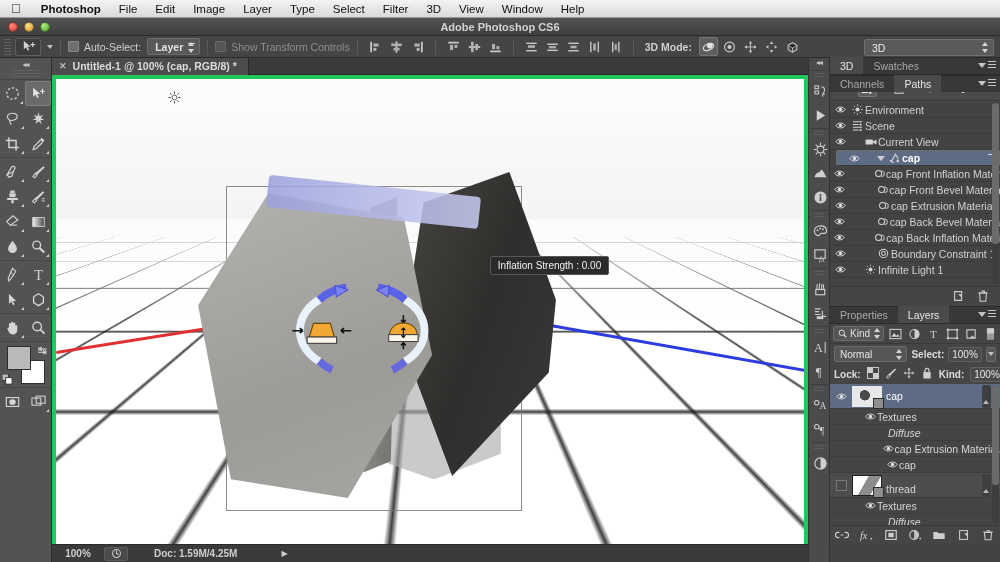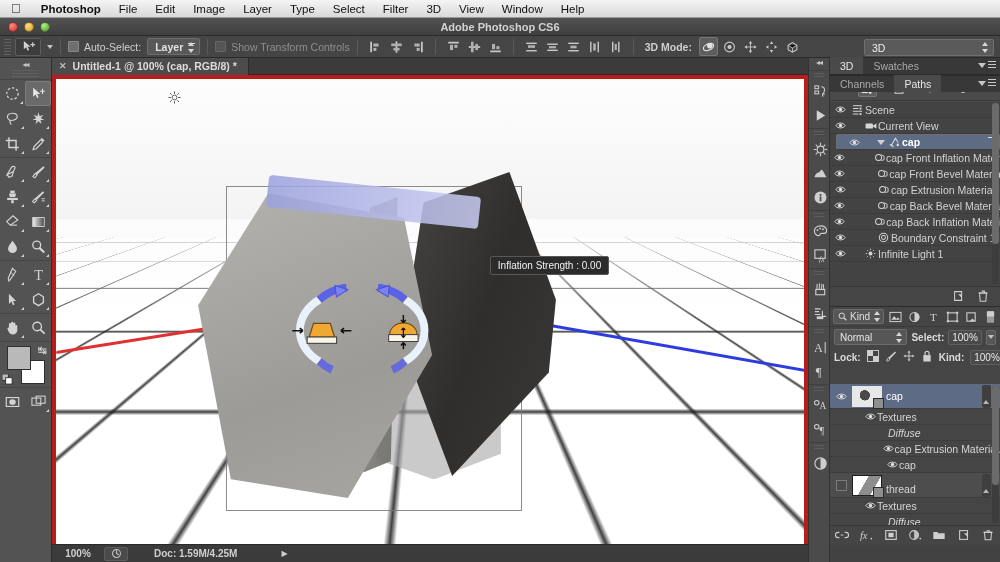--- a/index.html
+++ b/index.html
@@ -114,21 +114,21 @@
   #doctab {
     height:17px; background:#4c4c4c; display:flex; align-items:center;
     padding:0 11px 0 7px; border-right:1px solid #2a2a2a;
     font-size:10.5px; font-weight:bold; color:#dcdcdc; gap:6px;
   }
   #doctab .x { font-size:9px; color:#bdbdbd; }
 
   
   #canvaswrap {
     position:absolute; left:52px; top:75px; right:192px; bottom:18px;
-    background:#b91c1c; padding:4px 4px 0 4px;
+    background:#22c55e; padding:4px 4px 0 4px;
   }
   #canvas { position:relative; width:100%; height:100%; overflow:hidden; background:#fbfbfb; }
   #sky { position:absolute; left:0;top:0;right:0;height:36%;
      background:linear-gradient(#fdfdfd,#f2f2f2); }
   #ground { position:absolute; left:-60%; right:-60%; top:34%; bottom:-10%;
      background:
        repeating-linear-gradient(90deg, rgba(30,30,30,.85) 0 1px, transparent 1px 34px),
        repeating-linear-gradient(0deg, rgba(30,30,30,.85) 0 1px, transparent 1px 34px),
        #ffffff;
      transform: perspective(330px) rotateX(74deg) scale(1.5);
@@ -898,20 +898,38 @@
           <div class="srow">
             <span class="eye">
               <svg width="11" height="9" viewBox="0 0 12 10">
                 <path d="M0.8 5 C3 1.4 9 1.4 11.2 5 C9 8.6 3 8.6 0.8 5 Z" fill="none" stroke="#e2e2e2" stroke-width="1"></path>
                 <circle cx="6" cy="5" r="1.9" fill="#e2e2e2"></circle>
               </svg>
             </span>
             <span style="display: inline-block; width: 0px;"></span>
             <span class="ico">
               <svg width="11" height="11" viewBox="0 0 12 12">
+                <circle cx="6" cy="6" r="2.2" fill="#d6d6d6"></circle>
+                <g stroke="#d6d6d6" stroke-width="1">
+                  <path d="M6 0.4 V2 M6 10 V11.6 M0.4 6 H2 M10 6 H11.6 M2 2 L3.2 3.2 M8.8 8.8 L10 10 M10 2 L8.8 3.2 M3.2 8.8 L2 10"></path>
+                </g>
+              </svg>
+            </span>
+            <span class="nm">Environment</span>
+          </div>
+          <div class="srow">
+            <span class="eye">
+              <svg width="11" height="9" viewBox="0 0 12 10">
+                <path d="M0.8 5 C3 1.4 9 1.4 11.2 5 C9 8.6 3 8.6 0.8 5 Z" fill="none" stroke="#e2e2e2" stroke-width="1"></path>
+                <circle cx="6" cy="5" r="1.9" fill="#e2e2e2"></circle>
+              </svg>
+            </span>
+            <span style="display: inline-block; width: 0px;"></span>
+            <span class="ico">
+              <svg width="11" height="11" viewBox="0 0 12 12">
                 <path d="M1 2 H11 M1 5 H7 M1 8 H11 M1 11 H7" stroke="#d6d6d6" stroke-width="1.1"></path>
                 <circle cx="9.3" cy="5" r="1.2" fill="#d6d6d6"></circle>
                 <circle cx="9.3" cy="11" r="1.2" fill="#d6d6d6"></circle>
               </svg>
             </span>
             <span class="nm">Scene</span>
           </div>
           <div class="srow">
             <span class="eye">
               <svg width="11" height="9" viewBox="0 0 12 10">
@@ -1071,20 +1089,28 @@
               <path d="M7 6 L11 6 L11 10" fill="#cfcfcf"></path>
             </svg></span>
         <span><svg width="14" height="14" viewBox="0 0 16 16">
               <path d="M4 4.5 H12 L11.2 14 H4.8 Z" fill="none" stroke="#cfcfcf" stroke-width="1.2"></path>
               <path d="M2.8 4.5 H13.2 M6.4 2.4 H9.6 V4.5" fill="none" stroke="#cfcfcf" stroke-width="1.2"></path>
             </svg></span>
       </div>
     </div>
 
     <div id="players">
+      <div class="ltabs">
+        <div class="ptab">Properties</div>
+        <div class="ptab active">Layers</div>
+        <div class="pmenu">
+            <span class="tri"></span>
+            <span class="bars"></span>
+          </div>
+      </div>
 
       <div class="filterbar">
         <div class="kindsel">
           <svg width="9" height="9" viewBox="0 0 10 10">
               <circle cx="4.2" cy="4.2" r="3" fill="none" stroke="#dcdcdc" stroke-width="1.1"></circle>
               <path d="M6.4 6.4 L9.2 9.2" stroke="#dcdcdc" stroke-width="1.3"></path>
             </svg>
           <span>Kind</span>
           <span class="stepper" style="right:2px;top:1px">
               <i class="up"></i>

